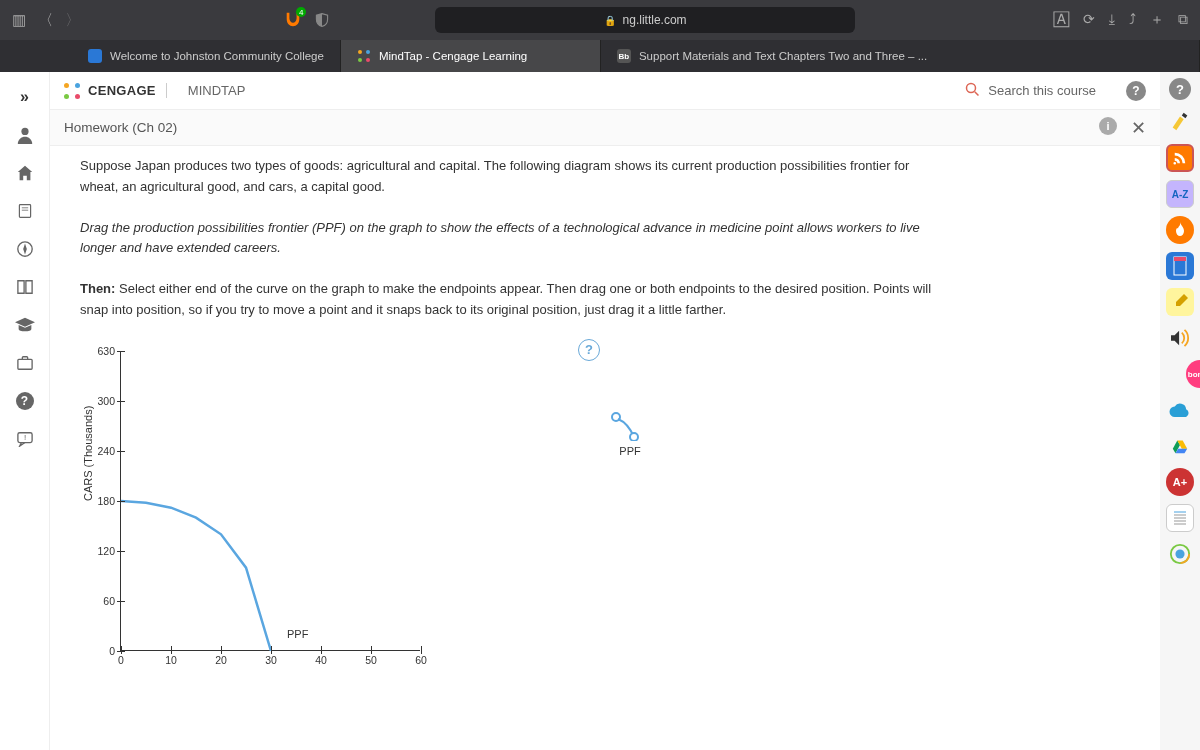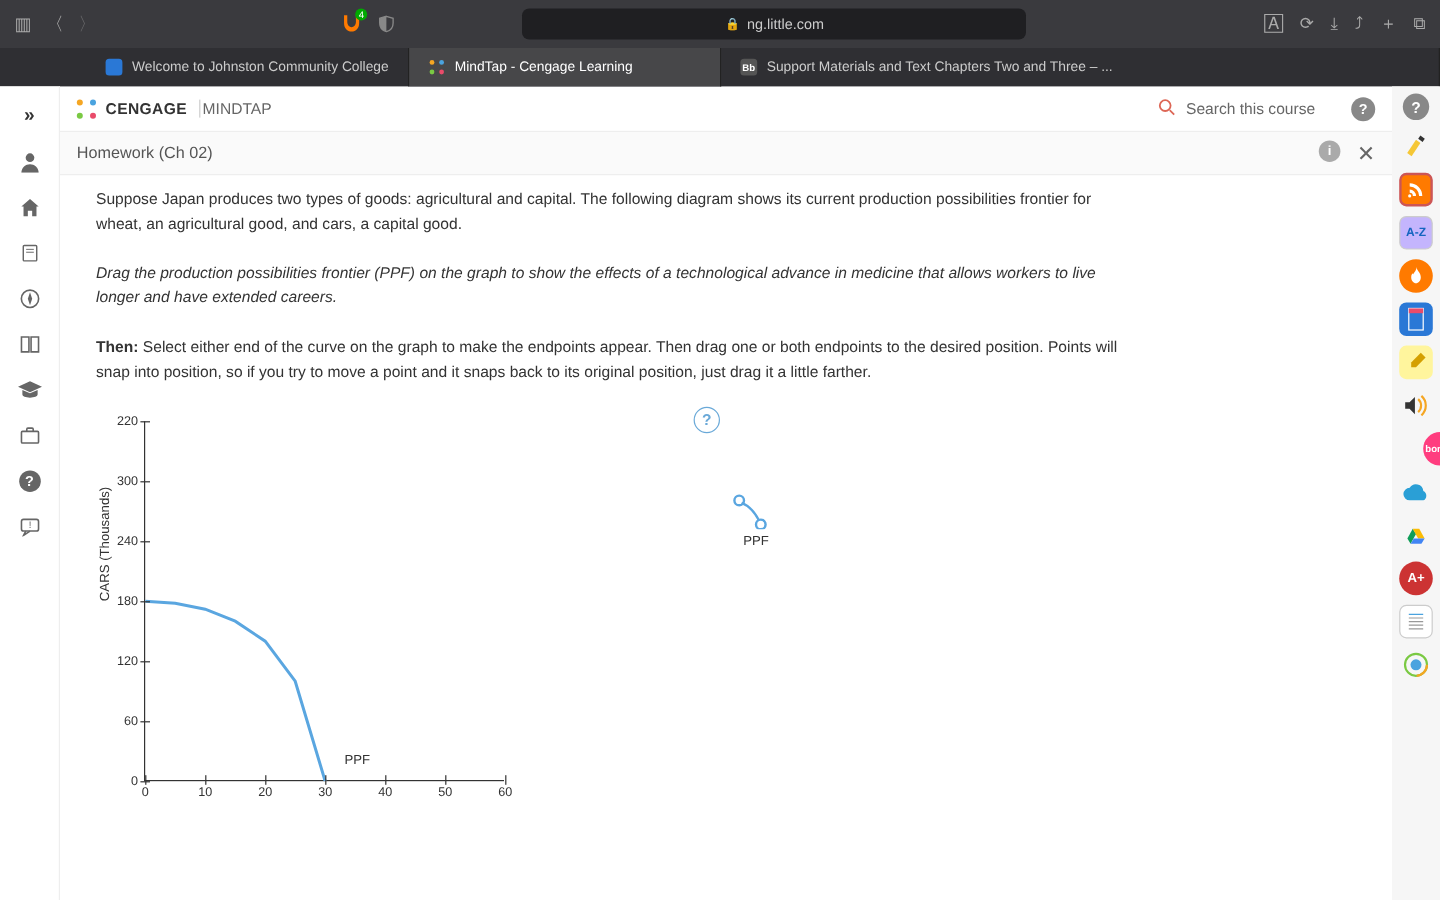--- a/index.html
+++ b/index.html
@@ -24,21 +24,21 @@
 .tab1-ico{background:#2a78d6;}
 .tab2-ico{background:#555;color:#fff;font-size:8px;font-weight:bold;display:flex;align-items:center;justify-content:center;}
 .tab3-ico{display:flex;align-items:center;justify-content:center;}
 
 
 .cengage-bar { position:absolute; top:72px; left:50px; right:40px; height:38px; display:flex; align-items:center; padding:0 14px; border-bottom:1px solid #eee;}
 .cengage-logo { display:flex; align-items:center; gap:8px;}
 .logo-mark{width:16px;height:16px;position:relative;}
 .logo-mark span{position:absolute;width:5px;height:5px;border-radius:50%;}
 .cengage-text{font-size:13px;font-weight:600;color:#333;letter-spacing:.3px;}
-.mindtap-text{font-size:13px;color:#666;font-weight:400;border-left:1px solid #ccc;padding-left:2px;margin-left:2px;}
+.mindtap-text{font-size:13px;color:#666;font-weight:400;border-left:1px solid #ccc;padding-left:21px;margin-left:2px;}
 .search-area{margin-left:auto;display:flex;align-items:center;gap:8px;color:#666;font-size:13px;}
 .search-ico{color:#d65;}
 .help-circ{width:20px;height:20px;border-radius:50%;background:#888;color:#fff;display:flex;align-items:center;justify-content:center;font-size:12px;font-weight:bold;}
 
 
 .crumb-bar{position:absolute;top:110px;left:50px;right:40px;height:36px;display:flex;align-items:center;padding:0 14px;background:#fafafa;border-bottom:1px solid #eee;}
 .crumb-text{font-size:13.5px;color:#555;}
 .crumb-actions{margin-left:auto;display:flex;gap:14px;color:#888;}
 .info-circ{width:18px;height:18px;border-radius:50%;background:#aaa;color:#fff;font-size:11px;display:flex;align-items:center;justify-content:center;font-weight:bold;}
 .close-x{font-size:18px;color:#666;cursor:pointer;}
@@ -281,21 +281,21 @@
       <svg width="22" height="22" viewBox="0 0 24 24">
         <circle cx="12" cy="12" r="10" fill="none" stroke="#7ac943" stroke-width="2"></circle>
         <circle cx="12" cy="12" r="10" fill="none" stroke="#f5a623" stroke-width="2" stroke-dasharray="15 50"></circle>
         <circle cx="12" cy="12" r="5" fill="#4aa3df"></circle>
       </svg>
     </div>
 </div>
 
 <div class="content">
   <div class="body-text">Suppose Japan produces two types of goods: agricultural and capital. The following diagram shows its current production possibilities frontier for wheat, an agricultural good, and cars, a capital good.</div>
-  <div class="body-text instr">Drag the production possibilities frontier (PPF) on the graph to show the effects of a technological advance in medicine that allows workers to live longer and have extended careers.</div>
+  <div class="body-text instr">Drag the production possibilities frontier (PPF) on the graph to show the effects of a technological advance in medicine point allows workers to live longer and have extended careers.</div>
   <div class="body-text">
     <span class="note-b">Then:</span><span> Select either end of the curve on the graph to make the endpoints appear. Then drag one or both endpoints to the desired position. Points will snap into position, so if you try to move a point and it snaps back to its original position, just drag it a little farther.</span>
   </div>
 
   <div class="chart-wrap">
     <div class="help-q">?</div>
     <div class="chart" id="chart">
       <svg class="ppf-curve" id="curve-svg" viewBox="0 0 300 300">
           <path d="M0 150 L25 151.66666666666666 L50 156.66666666666666 L75 166.66666666666669 L100 183.33333333333331 L125 216.66666666666666 L150 300" fill="none" stroke="#5aa6e0" stroke-width="2.5"></path>
         </svg>
@@ -305,21 +305,21 @@
         <div class="ytick" style="top: 250px;">60</div>
         <div class="ytick-mark" style="top: 250px;"></div>
         <div class="ytick" style="top: 200px;">120</div>
         <div class="ytick-mark" style="top: 200px;"></div>
         <div class="ytick" style="top: 150px;">180</div>
         <div class="ytick-mark" style="top: 150px;"></div>
         <div class="ytick" style="top: 100px;">240</div>
         <div class="ytick-mark" style="top: 100px;"></div>
         <div class="ytick" style="top: 50px;">300</div>
         <div class="ytick-mark" style="top: 50px;"></div>
-        <div class="ytick" style="top: 0px;">220</div>
+        <div class="ytick" style="top: 0px;">630</div>
         <div class="ytick-mark" style="top: 0px;"></div>
         <div class="xtick" style="left: 0px;">0</div>
         <div class="xtick-mark" style="left: 0px;"></div>
         <div class="xtick" style="left: 50px;">10</div>
         <div class="xtick-mark" style="left: 50px;"></div>
         <div class="xtick" style="left: 100px;">20</div>
         <div class="xtick-mark" style="left: 100px;"></div>
         <div class="xtick" style="left: 150px;">30</div>
         <div class="xtick-mark" style="left: 150px;"></div>
         <div class="xtick" style="left: 200px;">40</div>

